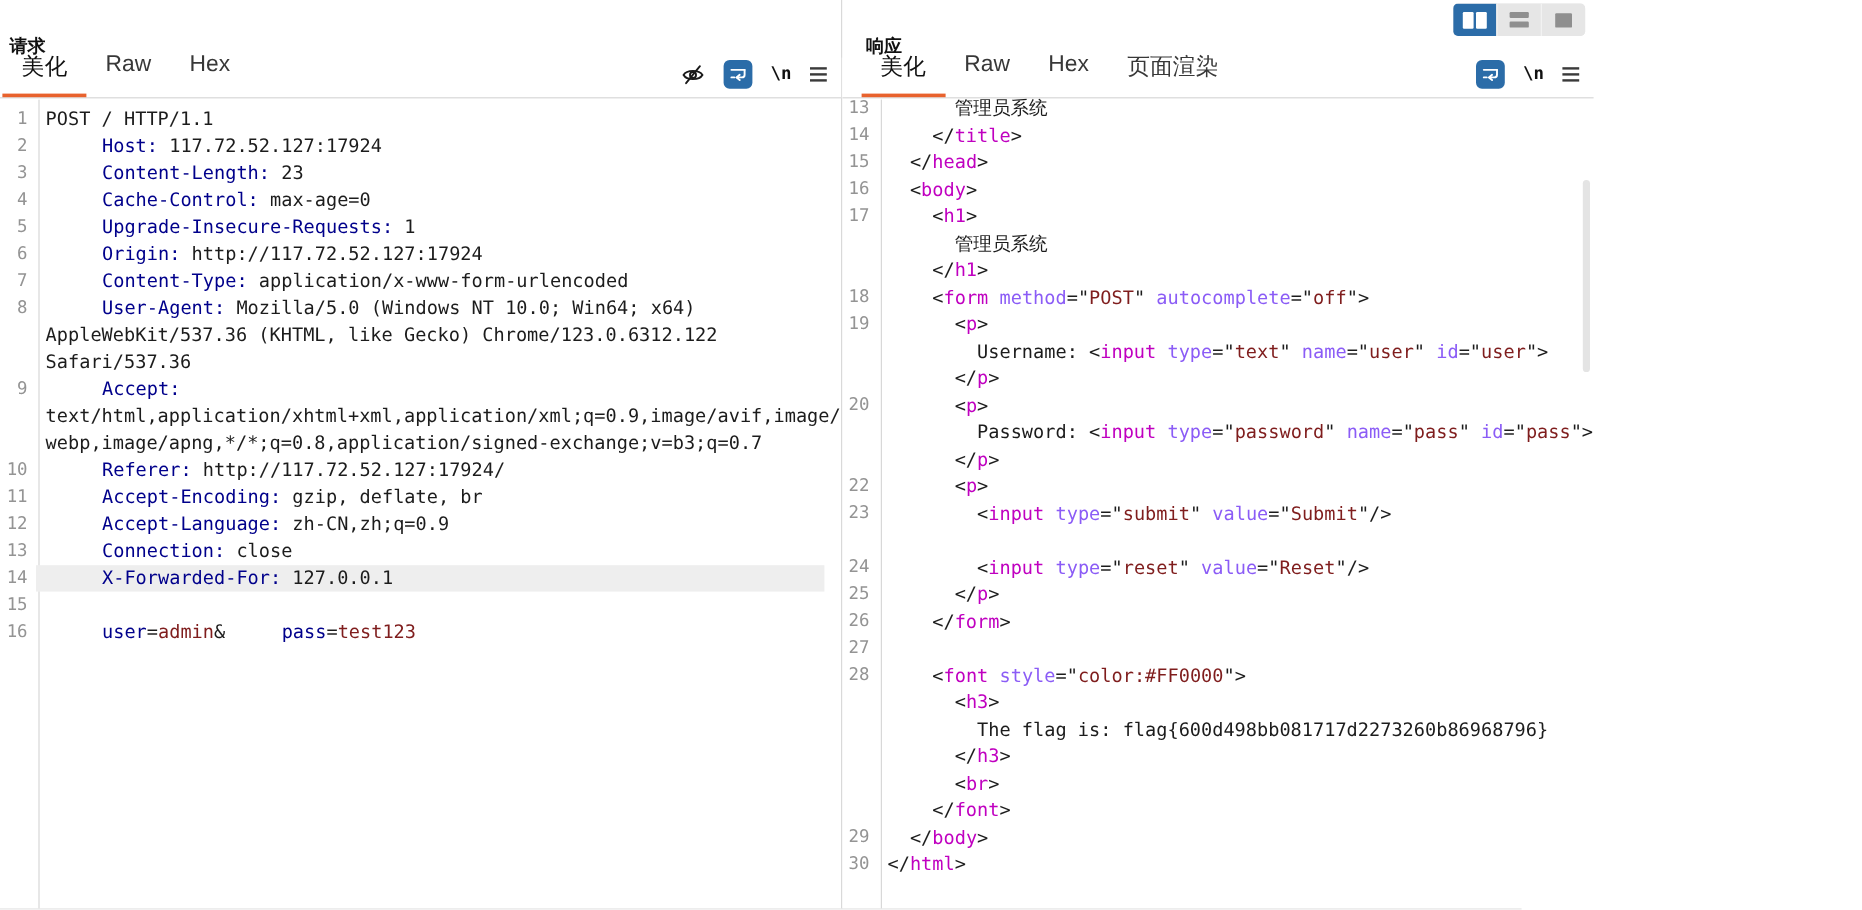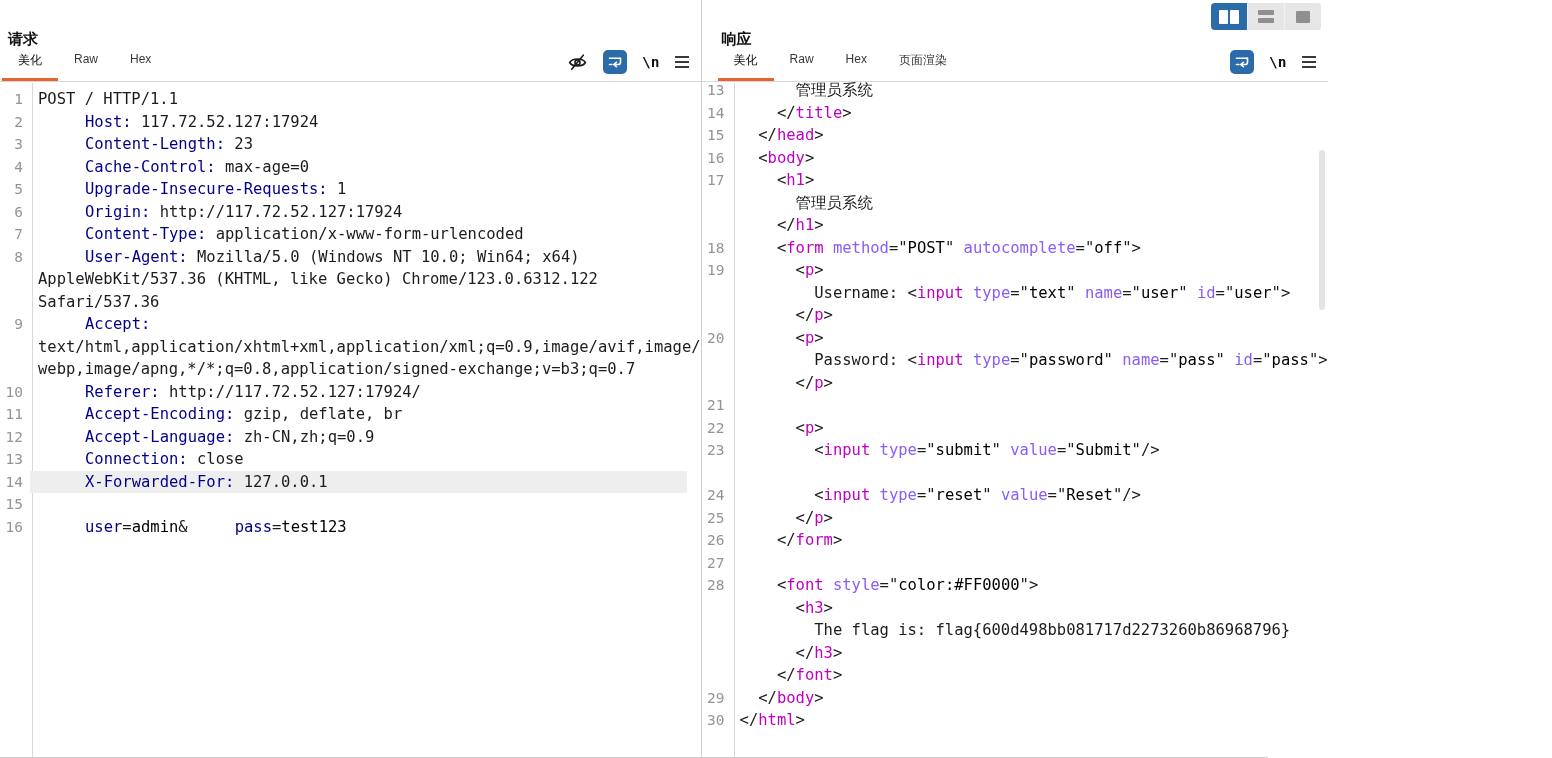--- a/index.html
+++ b/index.html
@@ -8,39 +8,39 @@
   .panel{position:relative;height:100%;background:#fff;}
   .panel-left{width:778px;border-right:1px solid #d0d0d0;box-sizing:border-box;}
   .panel-right{width:774px;}
   .panel-title{font-size:15px;font-weight:bold;color:#111;padding-top:30px;line-height:18px;}
   .panel-left .panel-title{padding-left:8px;}
   .panel-right .panel-title{padding-left:20px;font-family:Liberation Serif, serif;}
   .tabs-row{position:relative;display:flex;align-items:flex-end;height:33px;border-bottom:1px solid #d8d8d8;background:#fff;z-index:2;}
   .panel-left .tabs-row{padding-left:2px;}
   .panel-right .tabs-row{padding-left:16px;}
   .tabs{display:flex;}
-  .tab{padding:6px 16px 9px;font-size:12px;color:#383838;cursor:pointer;border-bottom:3px solid transparent;}
+  .tab{padding:6px 16px 9px;font-size:19px;color:#383838;cursor:pointer;border-bottom:3px solid transparent;}
   .tab.active{border-bottom:3px solid #e8622d;color:#111;}
   .tab-icons{position:absolute;right:12px;bottom:7px;display:flex;align-items:center;gap:15px;}
   .icon{display:inline-flex;align-items:center;justify-content:center;cursor:pointer;}
   .wrap-btn{width:24px;height:24px;background:#2b6ca8;border-radius:5px;display:inline-flex;align-items:center;justify-content:center;cursor:pointer;}
   .nl-icon{font-family:"DejaVu Sans Mono",monospace;font-size:14.5px;font-weight:600;color:#111;cursor:pointer;}
   .menu-icon{display:inline-flex;flex-direction:column;gap:3px;cursor:pointer;}
   .menu-icon div{width:14px;height:2px;background:#3a3a3a;}
   .code{position:relative;z-index:1;}
   .panel-left .code{padding-top:6px;}
   .panel-right .code{margin-top:-3px;}
   .row{display:flex;height:22.5px;line-height:22.5px;font-family:"DejaVu Sans Mono",monospace;font-size:15.5px;white-space:pre;}
   .gutter{flex:0 0 30px;width:30px;box-sizing:border-box;text-align:right;padding-right:7px;color:#949494;font-size:14.5px;}
   .text{flex:1;padding-left:8px;overflow:hidden;}
   .hl .text{background:#eeeeee;margin-right:14px;}
   .gutter-sep{position:absolute;left:32px;top:83px;bottom:0;width:1px;background:#d8d8d8;z-index:0;}
   .s-p{color:#1c1c1c;}
   .s-h{color:#00008b;margin-left:47px;}
-  .s-v{color:#000000;}
+  .s-v{color:#7f1d1d;}
   .s-t{color:#c000c0;}
   .s-a{color:#8b5cf6;}
   .layout-toggle{position:absolute;top:3px;right:7px;display:flex;background:#e6e6e6;border-radius:4px;overflow:hidden;}
   .seg{width:36px;height:27px;display:flex;align-items:center;justify-content:center;gap:2px;cursor:pointer;background:#e6e6e6;}
   .seg + .seg{border-left:1px solid #f2f2f2;}
   .seg.active{background:#2b6ca8;}
   .seg .pane{width:9px;height:14px;background:#fff;border-radius:1px;}
   .seg .bars{display:flex;flex-direction:column;gap:3px;}
   .seg .bars div{width:16px;height:5px;background:#8f8f8f;border-radius:1px;}
   .seg .sq{width:14px;height:12px;background:#8f8f8f;border-radius:1px;}
@@ -157,32 +157,32 @@
         <div class="row"><span class="gutter">17</span><span class="text">    <span class="s-p">&lt;</span><span class="s-t">h1</span><span class="s-p">&gt;</span></span></div>
         <div class="row"><span class="gutter"></span><span class="text">      <span class="s-p">管理员系统</span></span></div>
         <div class="row"><span class="gutter"></span><span class="text">    <span class="s-p">&lt;/</span><span class="s-t">h1</span><span class="s-p">&gt;</span></span></div>
         <div class="row"><span class="gutter">18</span><span class="text">    <span class="s-p">&lt;</span><span class="s-t">form</span><span class="s-p"> </span><span class="s-a">method</span><span class="s-p">="</span><span class="s-v">POST</span><span class="s-p">" </span><span class="s-a">autocomplete</span><span class="s-p">="</span><span class="s-v">off</span><span class="s-p">"&gt;</span></span></div>
         <div class="row"><span class="gutter">19</span><span class="text">      <span class="s-p">&lt;</span><span class="s-t">p</span><span class="s-p">&gt;</span></span></div>
         <div class="row"><span class="gutter"></span><span class="text">        <span class="s-p">Username: &lt;</span><span class="s-t">input</span><span class="s-p"> </span><span class="s-a">type</span><span class="s-p">="</span><span class="s-v">text</span><span class="s-p">" </span><span class="s-a">name</span><span class="s-p">="</span><span class="s-v">user</span><span class="s-p">" </span><span class="s-a">id</span><span class="s-p">="</span><span class="s-v">user</span><span class="s-p">"&gt;</span></span></div>
         <div class="row"><span class="gutter"></span><span class="text">      <span class="s-p">&lt;/</span><span class="s-t">p</span><span class="s-p">&gt;</span></span></div>
         <div class="row"><span class="gutter">20</span><span class="text">      <span class="s-p">&lt;</span><span class="s-t">p</span><span class="s-p">&gt;</span></span></div>
         <div class="row"><span class="gutter"></span><span class="text">        <span class="s-p">Password: &lt;</span><span class="s-t">input</span><span class="s-p"> </span><span class="s-a">type</span><span class="s-p">="</span><span class="s-v">password</span><span class="s-p">" </span><span class="s-a">name</span><span class="s-p">="</span><span class="s-v">pass</span><span class="s-p">" </span><span class="s-a">id</span><span class="s-p">="</span><span class="s-v">pass</span><span class="s-p">"&gt;</span></span></div>
         <div class="row"><span class="gutter"></span><span class="text">      <span class="s-p">&lt;/</span><span class="s-t">p</span><span class="s-p">&gt;</span></span></div>
-        <div class="row"><span class="gutter">21</span><span class="text"></span></div>
         <div class="row"><span class="gutter">22</span><span class="text">      <span class="s-p">&lt;</span><span class="s-t">p</span><span class="s-p">&gt;</span></span></div>
         <div class="row"><span class="gutter">23</span><span class="text">        <span class="s-p">&lt;</span><span class="s-t">input</span><span class="s-p"> </span><span class="s-a">type</span><span class="s-p">="</span><span class="s-v">submit</span><span class="s-p">" </span><span class="s-a">value</span><span class="s-p">="</span><span class="s-v">Submit</span><span class="s-p">"/&gt;</span></span></div>
         <div class="row"><span class="gutter"></span><span class="text"></span></div>
         <div class="row"><span class="gutter">24</span><span class="text">        <span class="s-p">&lt;</span><span class="s-t">input</span><span class="s-p"> </span><span class="s-a">type</span><span class="s-p">="</span><span class="s-v">reset</span><span class="s-p">" </span><span class="s-a">value</span><span class="s-p">="</span><span class="s-v">Reset</span><span class="s-p">"/&gt;</span></span></div>
         <div class="row"><span class="gutter">25</span><span class="text">      <span class="s-p">&lt;/</span><span class="s-t">p</span><span class="s-p">&gt;</span></span></div>
         <div class="row"><span class="gutter">26</span><span class="text">    <span class="s-p">&lt;/</span><span class="s-t">form</span><span class="s-p">&gt;</span></span></div>
         <div class="row"><span class="gutter">27</span><span class="text"></span></div>
         <div class="row"><span class="gutter">28</span><span class="text">    <span class="s-p">&lt;</span><span class="s-t">font</span><span class="s-p"> </span><span class="s-a">style</span><span class="s-p">="</span><span class="s-v">color:#FF0000</span><span class="s-p">"&gt;</span></span></div>
         <div class="row"><span class="gutter"></span><span class="text">      <span class="s-p">&lt;</span><span class="s-t">h3</span><span class="s-p">&gt;</span></span></div>
         <div class="row"><span class="gutter"></span><span class="text">        <span class="s-p">The flag is: flag{600d498bb081717d2273260b86968796}</span></span></div>
         <div class="row"><span class="gutter"></span><span class="text">      <span class="s-p">&lt;/</span><span class="s-t">h3</span><span class="s-p">&gt;</span></span></div>
+        <div class="row"><span class="gutter"></span><span class="text">      <span class="s-p">&lt;</span><span class="s-t">br</span><span class="s-p">&gt;</span></span></div>
         <div class="row"><span class="gutter"></span><span class="text">    <span class="s-p">&lt;/</span><span class="s-t">font</span><span class="s-p">&gt;</span></span></div>
         <div class="row"><span class="gutter">29</span><span class="text">  <span class="s-p">&lt;/</span><span class="s-t">body</span><span class="s-p">&gt;</span></span></div>
         <div class="row"><span class="gutter">30</span><span class="text"><span class="s-p">&lt;/</span><span class="s-t">html</span><span class="s-p">&gt;</span></span></div>
       </div>
     <div class="gutter-sep"></div>
     <div class="vscroll"></div>
   </div>
 
 </div>
 

